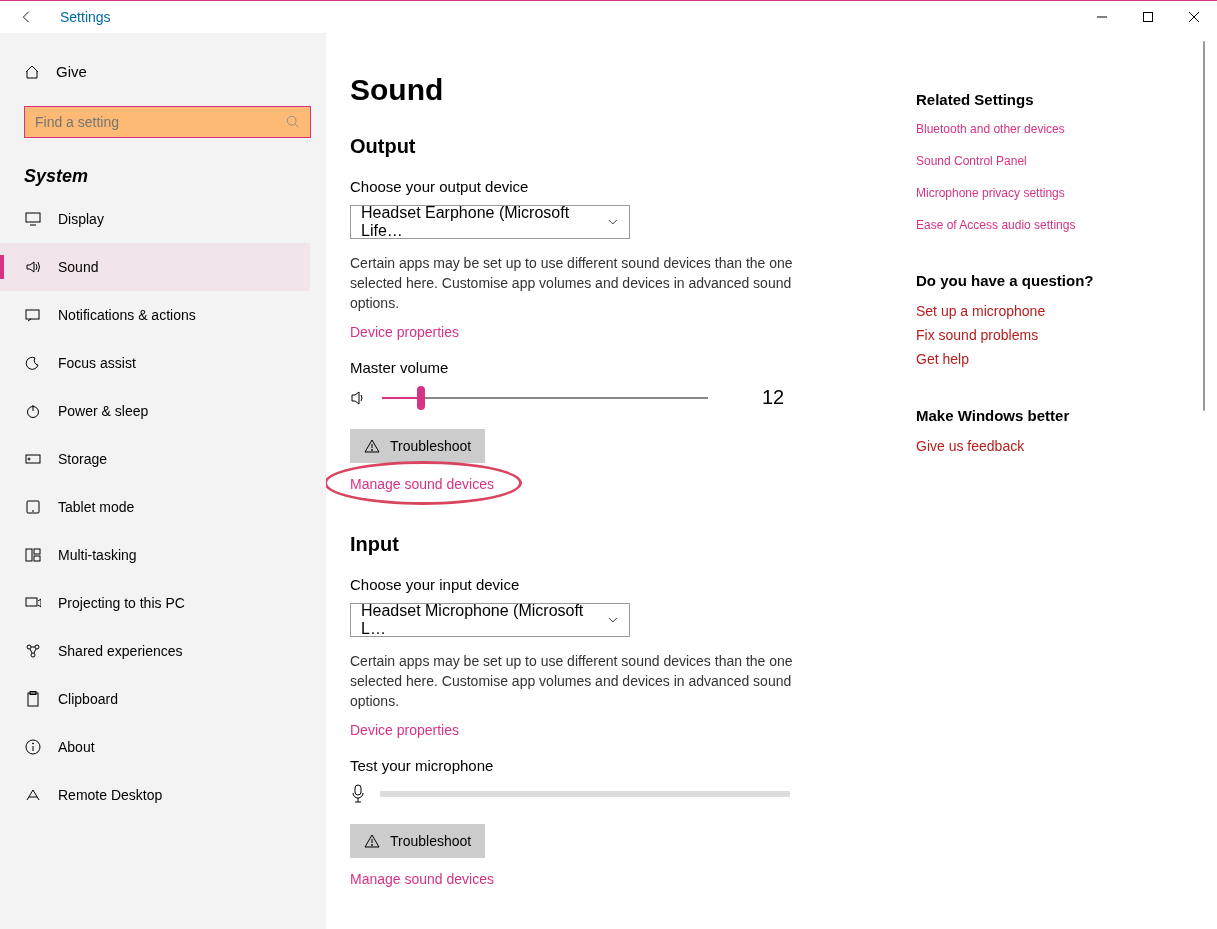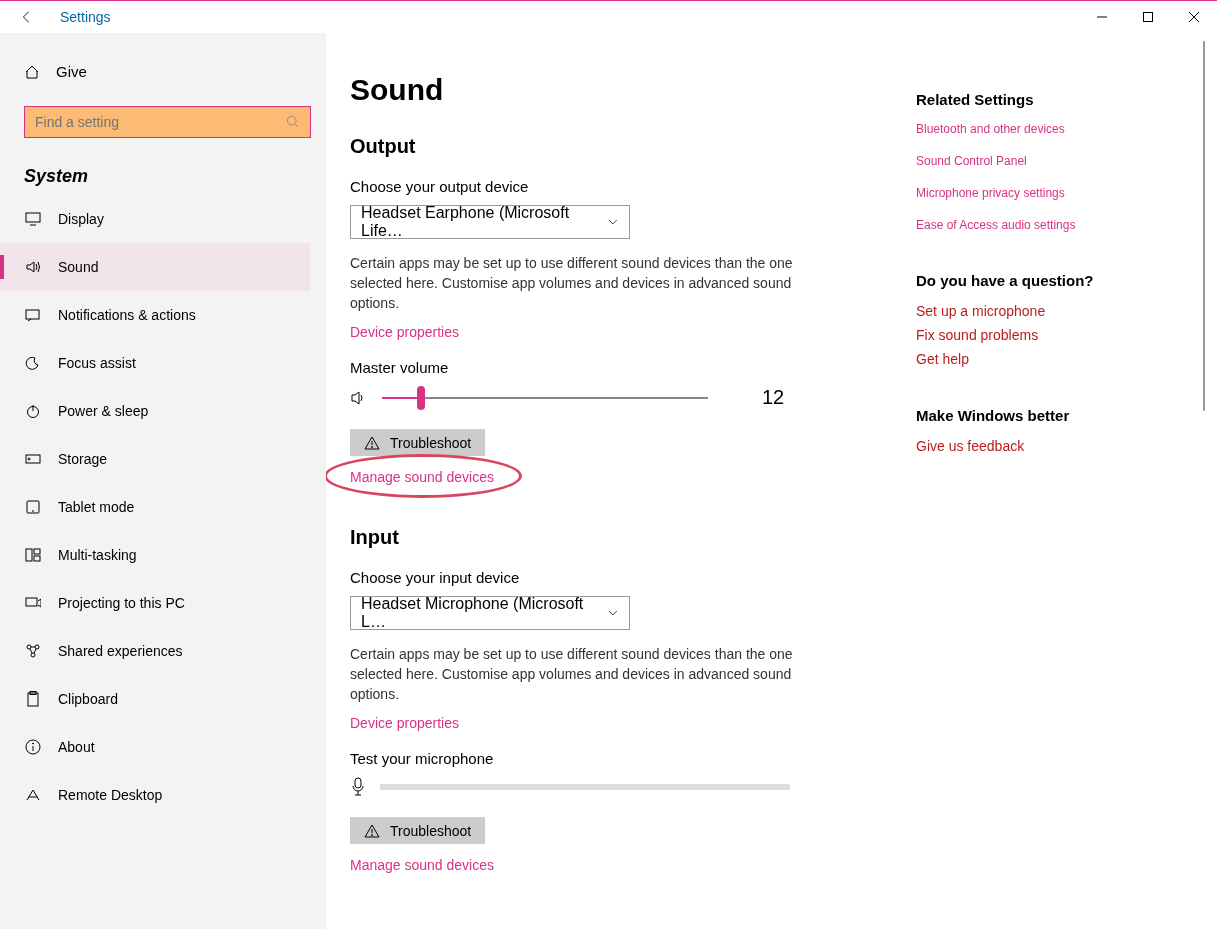--- a/index.html
+++ b/index.html
@@ -26,21 +26,21 @@
 .section-title { font-size: 20px; font-weight: 600; margin-top: 6px; margin-bottom: 20px; }
 .field-label { font-size: 15px; margin-bottom: 10px; }
 .dropdown { border: 1px solid #999; width: 280px; height: 34px; display: flex; align-items: center; padding: 0 10px; cursor: pointer; font-size: 16px; justify-content: space-between; margin-bottom: 14px; }
 .desc { font-size: 14px; color: #333; line-height: 20px; max-width: 450px; margin-bottom: 10px; }
 .link { color: #d63384; font-size: 14px; cursor: pointer; display: inline-block; margin-bottom: 0; }
 .slider-row { display: flex; align-items: center; gap: 14px; margin-top: 10px; margin-bottom: 20px; }
 .slider-track { position: relative; width: 326px; height: 2px; background: #888; }
 .slider-fill { position: absolute; left: 0; top: 0; height: 2px; background: #d63384; }
 .slider-thumb { position: absolute; width: 8px; height: 24px; background: #d63384; border-radius: 4px; top: -11px; transform: translateX(-50%); }
 .volume-value { font-size: 20px; margin-left: 40px; }
-.btn { background: #ccc; border: none; height: 27px; padding: 0 14px; display: inline-flex; align-items: center; gap: 10px; font-size: 14px; cursor: pointer; margin-bottom: 12px; }
+.btn { background: #ccc; border: none; height: 34px; padding: 0 14px; display: inline-flex; align-items: center; gap: 10px; font-size: 14px; cursor: pointer; margin-bottom: 12px; }
 .mic-bar { width: 410px; height: 6px; background: #ddd; border-radius: 1px; }
 .right-panel { padding-top: 58px; padding-left: 30px; width: 280px; }
 .rp-heading { font-weight:600; font-size: 15px; margin-bottom: 14px; }
 .rp-link { color:#d63384; font-size:12px; display:block; margin-bottom: 18px; cursor:pointer; }
 .rp-link-sm { color:#b91c1c; font-size:14px; display:block; margin-bottom: 8px; cursor:pointer; }
 .rp-heading.mt { margin-top: 40px; }
 .circle-annotation { position:absolute; border: 3px solid #d9455f; border-radius: 50%; pointer-events:none; }
 .scroll-indicator { position:absolute; right:12px; top:8px; width:2px; height: 370px; background:#999; border-radius:1px; }
 svg { display:block; }
 </style>

